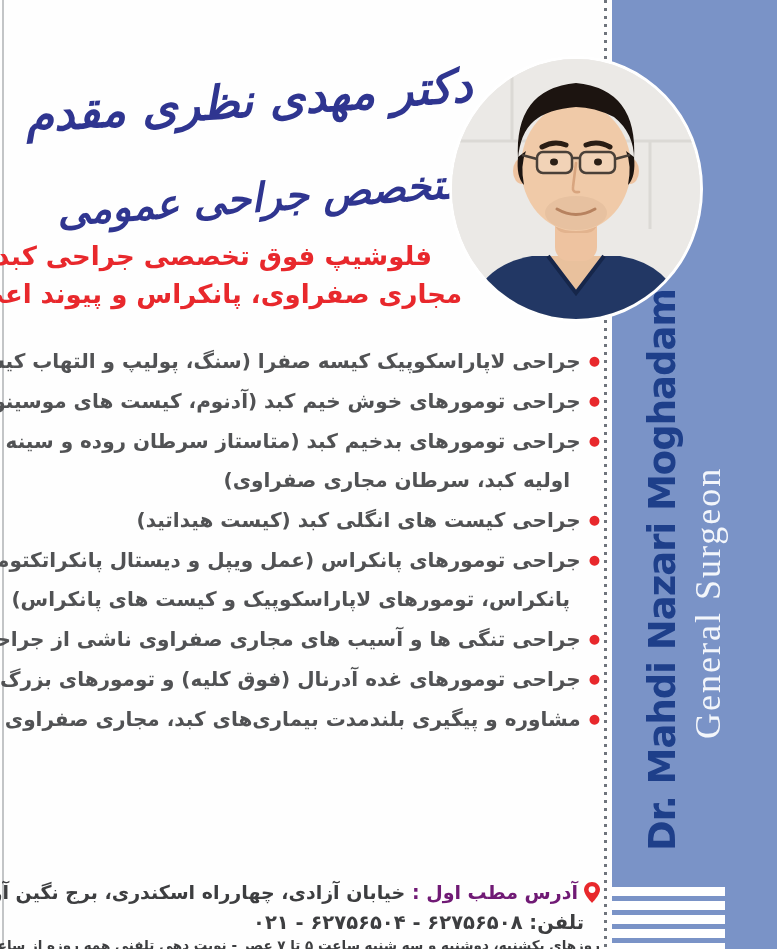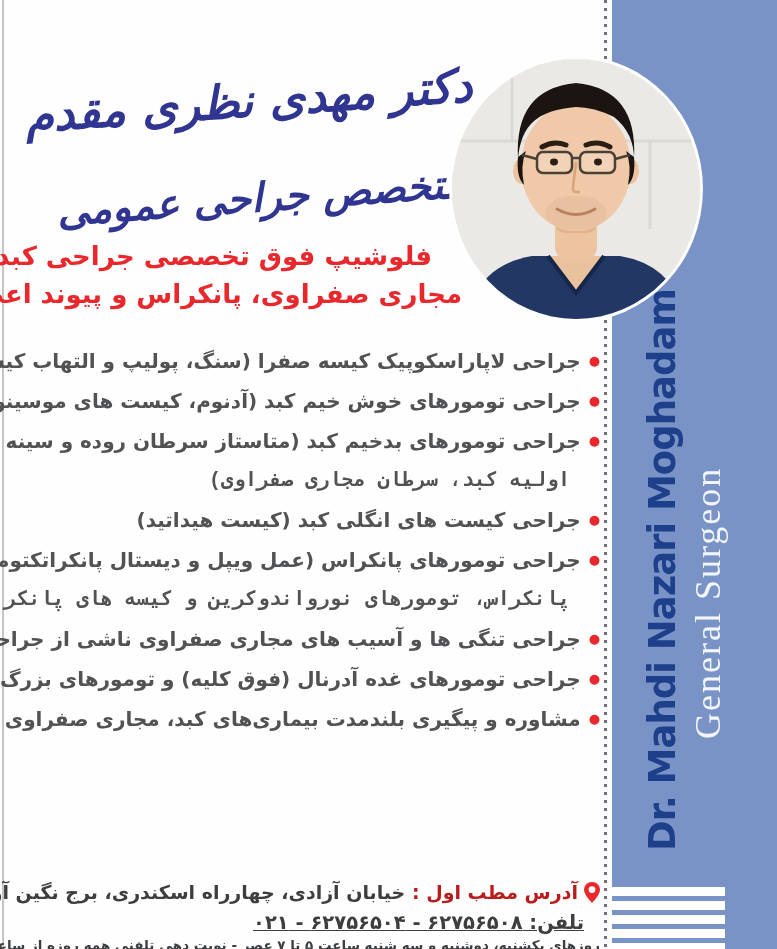--- a/index.html
+++ b/index.html
@@ -36,29 +36,29 @@
            font-style:italic;transform:rotate(-4deg);transform-origin:right center;
            white-space:nowrap;direction:rtl;z-index:4;}
   .fellow{position:absolute;right:315px;top:237px;direction:rtl;text-align:center;color:#e8282c;
           font-size:26px;font-weight:bold;line-height:38px;z-index:4;}
   .fellow div{white-space:nowrap;}
 
   
   .services{position:absolute;top:341px;right:177px;width:580px;direction:rtl;list-style:none;
             margin:0;padding:0;color:#515254;font-size:20px;font-weight:bold;z-index:4;}
   .svc-line{line-height:39px;white-space:nowrap;}
-  .svc-line.cont{padding-right:30px;font-family:Liberation Mono, monospace;}
+  .svc-line.cont{padding-right:30px;}
   .bullet{color:#e8282c;font-size:13px;margin-left:8px;vertical-align:3px;}
 
   
   .footer{position:absolute;right:177px;top:879px;width:580px;direction:rtl;color:#3d3e40;z-index:4;}
   .addr{font-size:19px;font-weight:bold;line-height:27px;white-space:nowrap;}
-  .addr .label{color:#b91c1c;}
+  .addr .label{color:#701a75;}
   .pin{display:inline-block;vertical-align:-4px;margin-left:6px;}
-  .phone{font-size:19.5px;font-weight:bold;line-height:25px;padding-right:16px;white-space:nowrap;text-decoration:underline;}
+  .phone{font-size:19.5px;font-weight:bold;line-height:25px;padding-right:16px;white-space:nowrap;}
   .hours{font-size:13.5px;font-weight:bold;line-height:18px;white-space:nowrap;margin-top:1px;}
 </style>
 </head>
 <body>
 
 <div class="page">
   <div class="left-edge"></div>
 
   <div class="panel"></div>
   <div class="dotted"></div>
@@ -116,21 +116,21 @@
       </li>
       <li>
         <div class="svc-line"><span class="bullet">●</span>جراحی تومورهای بدخیم کبد (متاستاز سرطان روده و سینه به کبد، سرطان</div>
         <div class="svc-line cont">اولیه کبد، سرطان مجاری صفراوی)</div>
       </li>
       <li>
         <div class="svc-line"><span class="bullet">●</span>جراحی کیست های انگلی کبد (کیست هیداتید)</div>
       </li>
       <li>
         <div class="svc-line"><span class="bullet">●</span>جراحی تومورهای پانکراس (عمل ویپل و دیستال پانکراتکتومی برای سرطان</div>
-        <div class="svc-line cont">پانکراس، تومورهای نورواندوکرین و کیسه های پانکراس)</div>
+        <div class="svc-line cont">پانکراس، تومورهای لاپاراسکوپیک و کیست های پانکراس)</div>
       </li>
       <li>
         <div class="svc-line"><span class="bullet">●</span>جراحی تنگی ها و آسیب های مجاری صفراوی ناشی از جراحی های قبلی</div>
       </li>
       <li>
         <div class="svc-line"><span class="bullet">●</span>جراحی تومورهای غده آدرنال (فوق کلیه) و تومورهای بزرگ شکمی (سارکوم)</div>
       </li>
       <li>
         <div class="svc-line"><span class="bullet">●</span>مشاوره و پیگیری بلندمدت بیماری‌های کبد، مجاری صفراوی و پانکراس شامل</div>
       </li>

